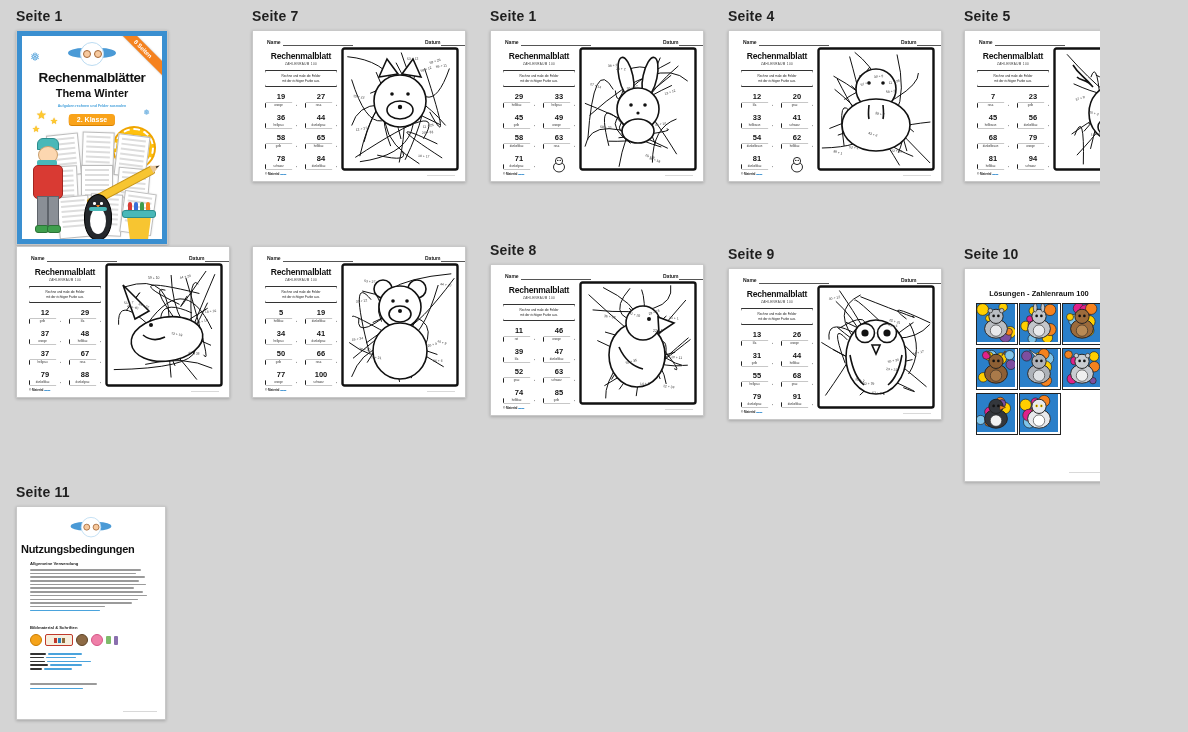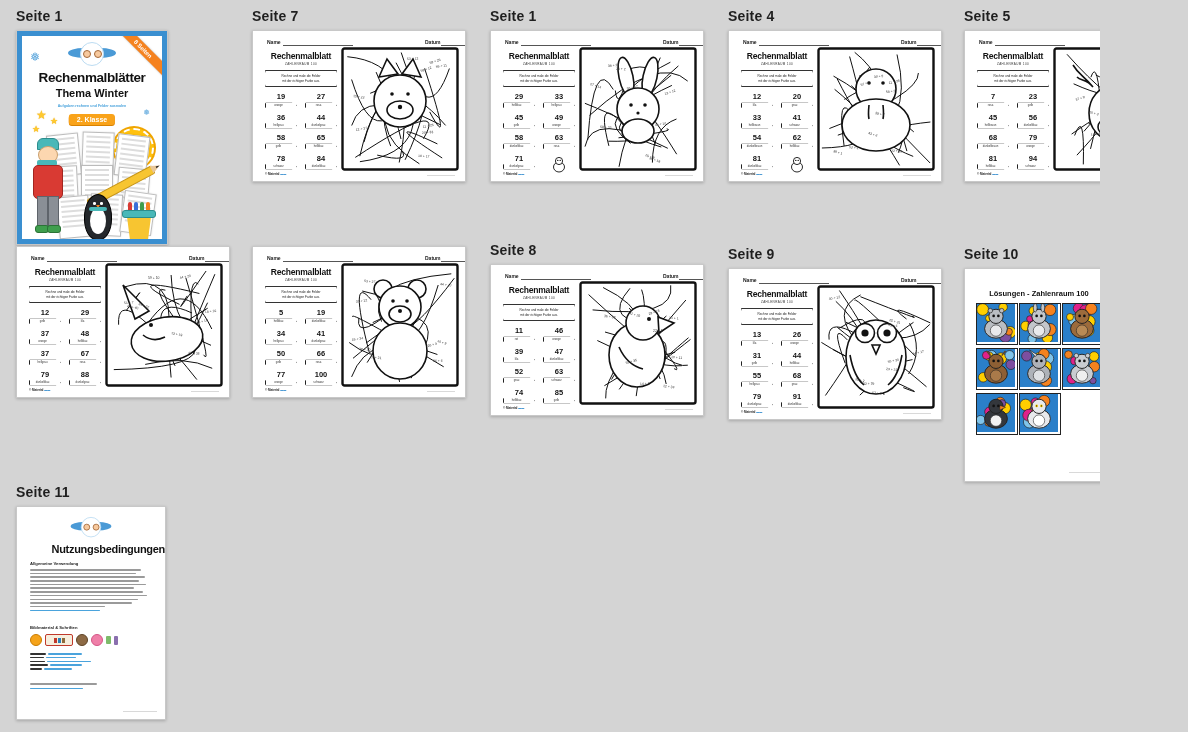--- a/index.html
+++ b/index.html
@@ -100,21 +100,21 @@
   .c1{left:6px;background:#d93a33}.c2{left:12px;background:#3a6fd9}.c3{left:18px;background:#3f9e4d}.c4{left:24px;background:#f5821f}
 
   
   .sol-title{position:absolute;left:0;right:0;top:20px;text-align:center;font-size:7.5px;font-weight:bold;color:#111}
   .sol-grid{position:absolute;left:11px;top:34px;display:grid;grid-template-columns:repeat(3,40px);gap:3px}
   .sol-tile{width:40px;height:40px;border:1px solid #222}
   .sol-foot{position:absolute;right:8px;bottom:8px;width:36px;border-bottom:1.5px solid #d9d9d9}
 
   
   .tp-logo{position:absolute;left:50%;top:8px;transform:translateX(-50%) scale(.85);width:48px;height:26px}
-  .tp-title{position:absolute;left:4px;right:0;top:36px;text-align:right;font-size:11px;font-weight:bold;color:#111;letter-spacing:-.3px}
+  .tp-title{position:absolute;left:4px;right:0;top:36px;text-align:left;font-size:11px;font-weight:bold;color:#111;letter-spacing:-.3px}
   .tp-sec{position:absolute;left:13px;font-size:4.2px;font-weight:bold;color:#222}
   .tp-lines{position:absolute;left:13px;right:14px}
   .tp-line{height:1.6px;background:#9a9a9a;margin-bottom:2.1px;border-radius:1px}
   .tp-line.blue{background:#4aa3dc}
   .tp-logos{position:absolute;left:13px;top:127px;height:12px;display:flex;align-items:center;gap:3px}
   .lg{border-radius:50%}
   .lg.o{width:10px;height:10px;background:#f5a31a;border:1.2px solid #c97b00}
   .lg.wide{width:26px;height:10px;border-radius:2px;background:#f6eedd;border:1px solid #c0392b;display:flex;align-items:center;justify-content:center;gap:1px}
   .lg.wide i{display:block;width:3px;height:5px;background:#c0392b}
   .lg.wide i:nth-child(2){background:#2980b9}.lg.wide i:nth-child(3){background:#8e6a3a}

